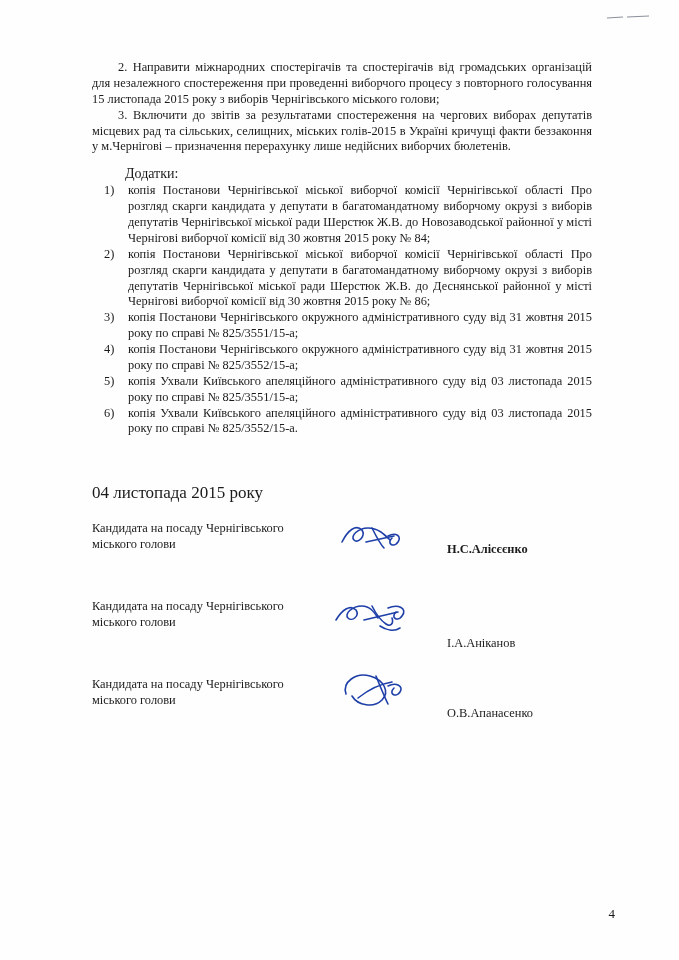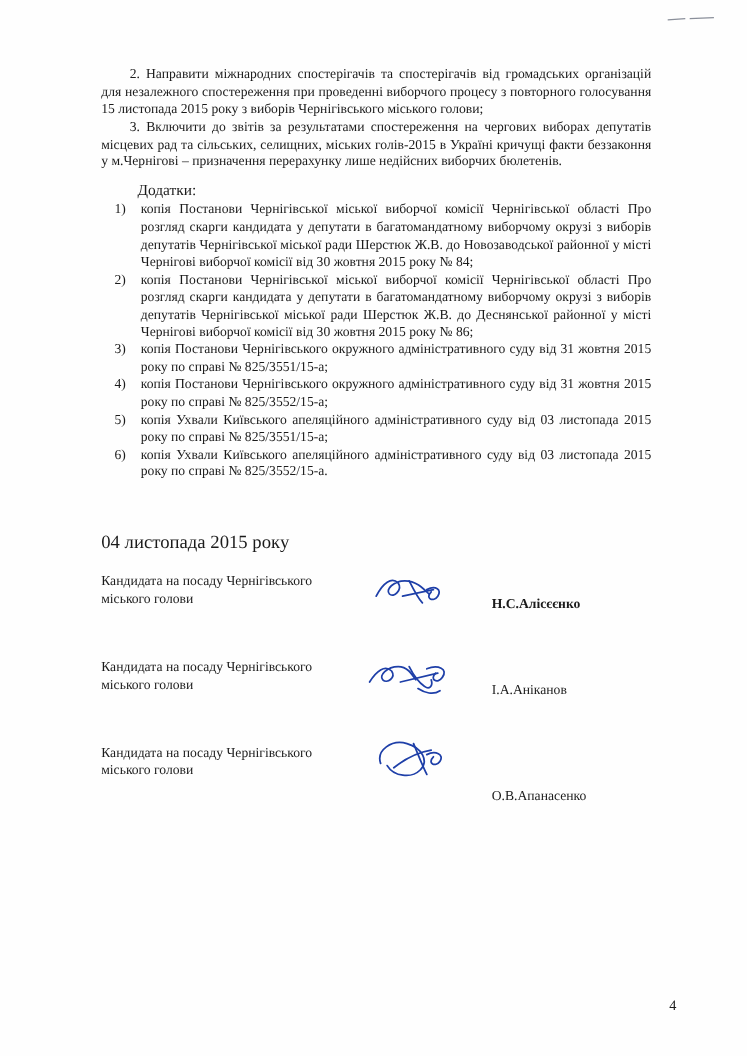--- a/index.html
+++ b/index.html
@@ -184,34 +184,34 @@
         <svg width="110" height="52" viewBox="0 0 110 52">
           <g fill="none" stroke="#1e3fa8" stroke-width="1.6" stroke-linecap="round">
             <path d="M8 30 C14 20, 22 14, 28 20 C32 26, 24 32, 20 28 C16 24, 24 16, 34 16 C42 16, 46 22, 50 28"></path>
             <path d="M44 16 C48 24, 52 30, 58 34 C62 37, 66 34, 64 28"></path>
             <path d="M36 30 L70 22"></path>
             <path d="M60 18 C70 14, 80 18, 74 26 C70 32, 62 28, 68 22"></path>
             <path d="M52 36 C58 40, 66 42, 72 38"></path>
           </g>
         </svg>
       </div>
-      <div class="sig-name" style="top: 22px;">І.А.Аніканов</div>
+      <div class="sig-name" style="top: 38px;">І.А.Аніканов</div>
     </div>
 
     <div class="sig-row">
       <div class="sig-role">Кандидата на посаду Чернігівського міського голови</div>
       <div class="sig-mark" style="left: 240px; top: -12px;">
         <svg width="110" height="56" viewBox="0 0 110 56">
           <g fill="none" stroke="#1e3fa8" stroke-width="1.6" stroke-linecap="round">
             <path d="M14 30 C10 18, 24 8, 38 12 C52 16, 58 28, 50 36 C42 44, 26 42, 20 32"></path>
             <path d="M26 34 C36 26, 48 20, 60 18"></path>
             <path d="M44 12 C48 22, 52 32, 56 40"></path>
             <path d="M56 22 C64 18, 72 22, 68 28 C64 34, 56 30, 62 24"></path>
           </g>
         </svg>
       </div>
-      <div class="sig-name" style="top: 40px;">О.В.Апанасенко</div>
+      <div class="sig-name" style="top: 30px;">О.В.Апанасенко</div>
     </div>
 
   </div>
 
   <div class="page-number">4</div>
 </div>
 
 </body></html>

